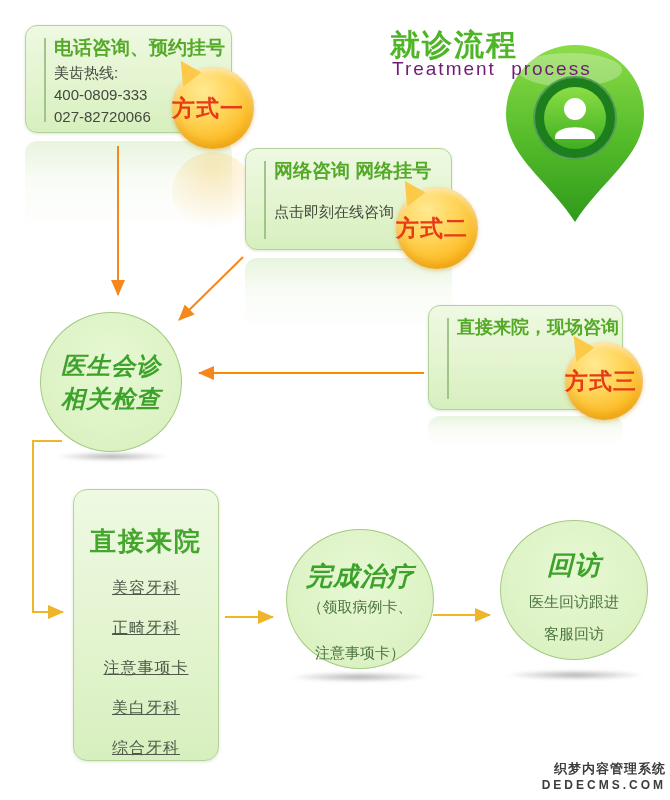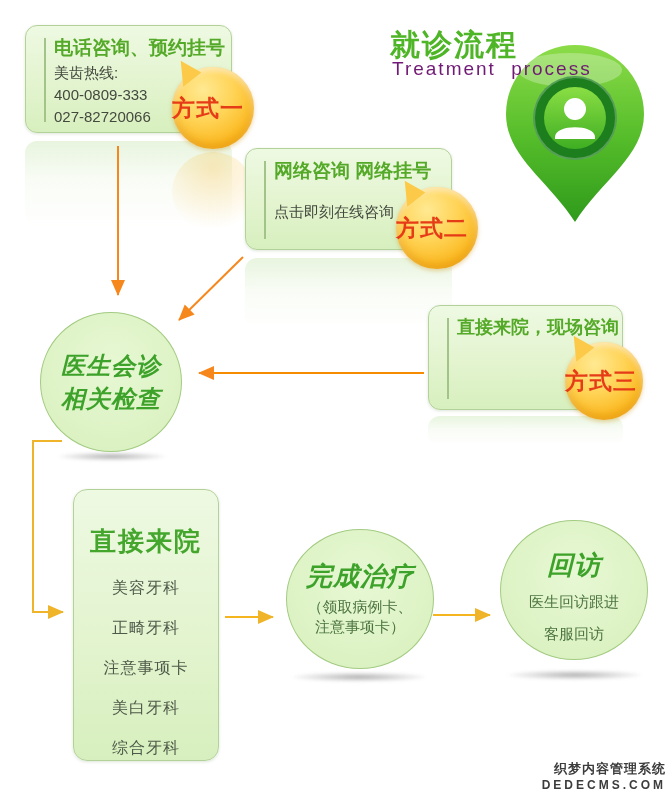--- a/index.html
+++ b/index.html
@@ -60,21 +60,21 @@
   .reflection-badge{
     position:absolute;border-radius:50%;
     background:radial-gradient(circle at 50% 20%,rgba(250,190,60,.30) 0%,rgba(250,190,60,.10) 55%,rgba(255,255,255,0) 80%);
   }
 
   
   .main-title{position:absolute;left:390px;top:25px;font-size:30px;font-weight:bold;color:#4eb526;letter-spacing:2px;z-index:3;}
   .sub-title{position:absolute;left:392px;top:58px;font-size:19px;color:#701a75;letter-spacing:2px;z-index:6;word-spacing:8px;}
 
   .treat-title{margin-top:34px;text-align:center;font-size:26px;font-weight:bold;color:#44a62c;letter-spacing:2px;}
-  .treat-item{margin-top:19px;text-align:center;font-size:16px;color:#4e5a49;letter-spacing:1px;}
+  .treat-item{margin-top:19px;text-align:center;font-size:16px;color:#4e5a49;letter-spacing:1px;text-decoration:underline;}
 
   .watermark{position:absolute;right:4px;bottom:8px;text-align:right;color:#3c3c3c;z-index:9;
     text-shadow:1px 1px 0 #fff,-1px -1px 0 #fff,1px -1px 0 #fff,-1px 1px 0 #fff,0 1px 0 #fff,0 -1px 0 #fff;}
   .wm1{font-size:13px;font-weight:bold;letter-spacing:1px;}
   .wm2{font-size:12px;font-weight:bold;letter-spacing:3px;}
 
   svg.arrow-layer{position:absolute;left:0;top:0;z-index:1;}
   .pin-wrap{position:absolute;left:500px;top:42px;z-index:5;}
   .content{z-index:2;}
 </style>
@@ -177,21 +177,21 @@
     <div class="treat-item">美容牙科</div>
     <div class="treat-item">正畸牙科</div>
     <div class="treat-item">注意事项卡</div>
     <div class="treat-item">美白牙科</div>
     <div class="treat-item">综合牙科</div>
   </div>
 
   <div class="gcircle content" style="left:286px;top:529px;width:148px;height:140px;">
     <div class="gcircle-title" style="font-size:26px;margin-top:29px;letter-spacing:1px;">完成治疗</div>
     <div class="gcircle-sub" style="font-size:15px;margin-top:4px;">（领取病例卡、</div>
-    <div class="gcircle-sub" style="font-size:15px;margin-top:1px;">注意事项卡）</div>
+    <div class="gcircle-sub" style="font-size:15px;margin-top:27px;">注意事项卡）</div>
   </div>
   <div class="shadow-ellipse" style="left:292px;top:672px;width:134px;height:10px;"></div>
 
   <div class="gcircle content" style="left:500px;top:520px;width:148px;height:140px;">
     <div class="gcircle-title" style="font-size:26px;margin-top:27px;letter-spacing:1px;">回访</div>
     <div class="gcircle-sub" style="font-size:15px;margin-top:10px;">医生回访跟进</div>
     <div class="gcircle-sub" style="font-size:15px;margin-top:13px;">客服回访</div>
   </div>
   <div class="shadow-ellipse" style="left:508px;top:670px;width:134px;height:10px;"></div>
 

